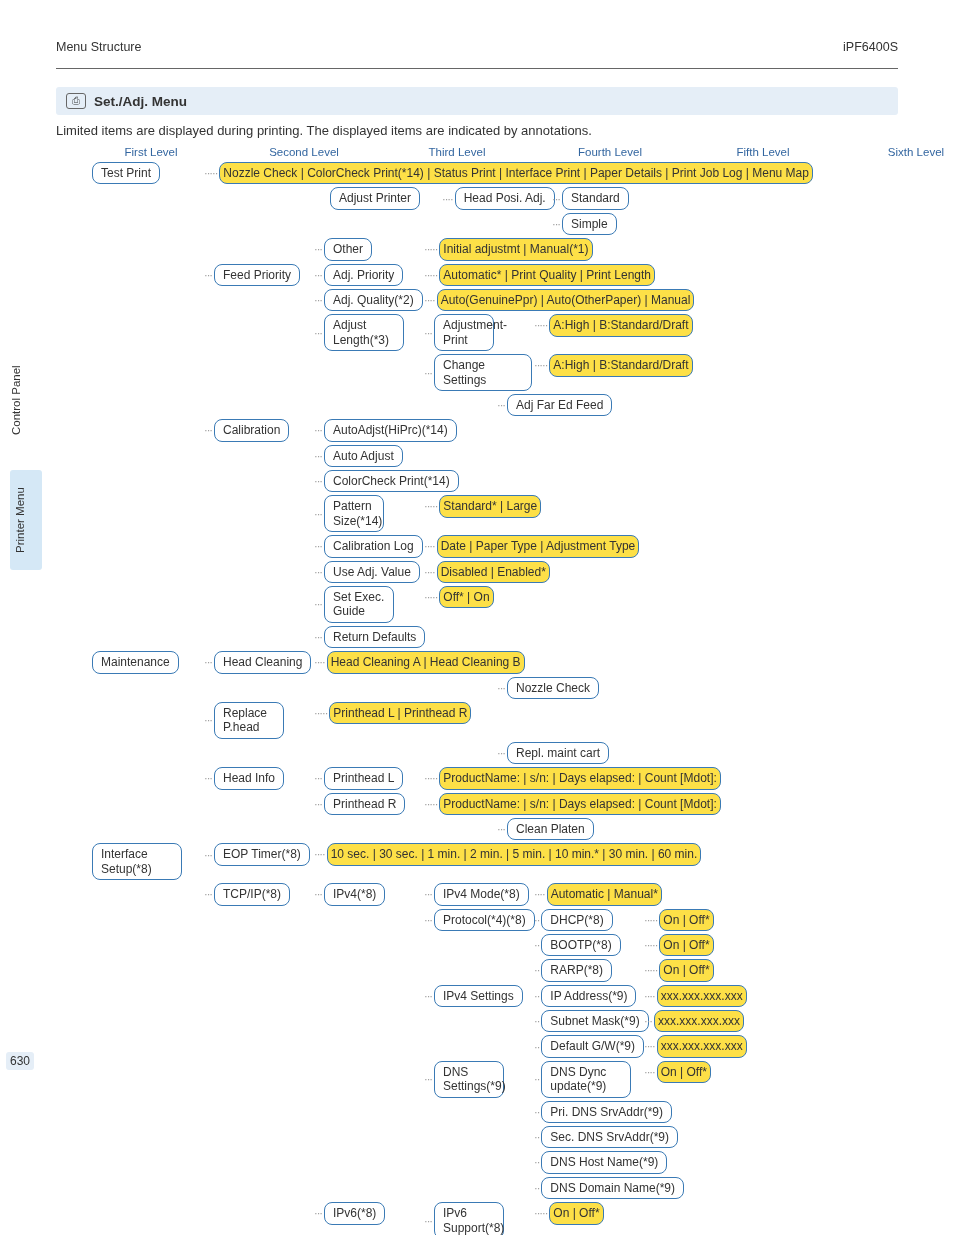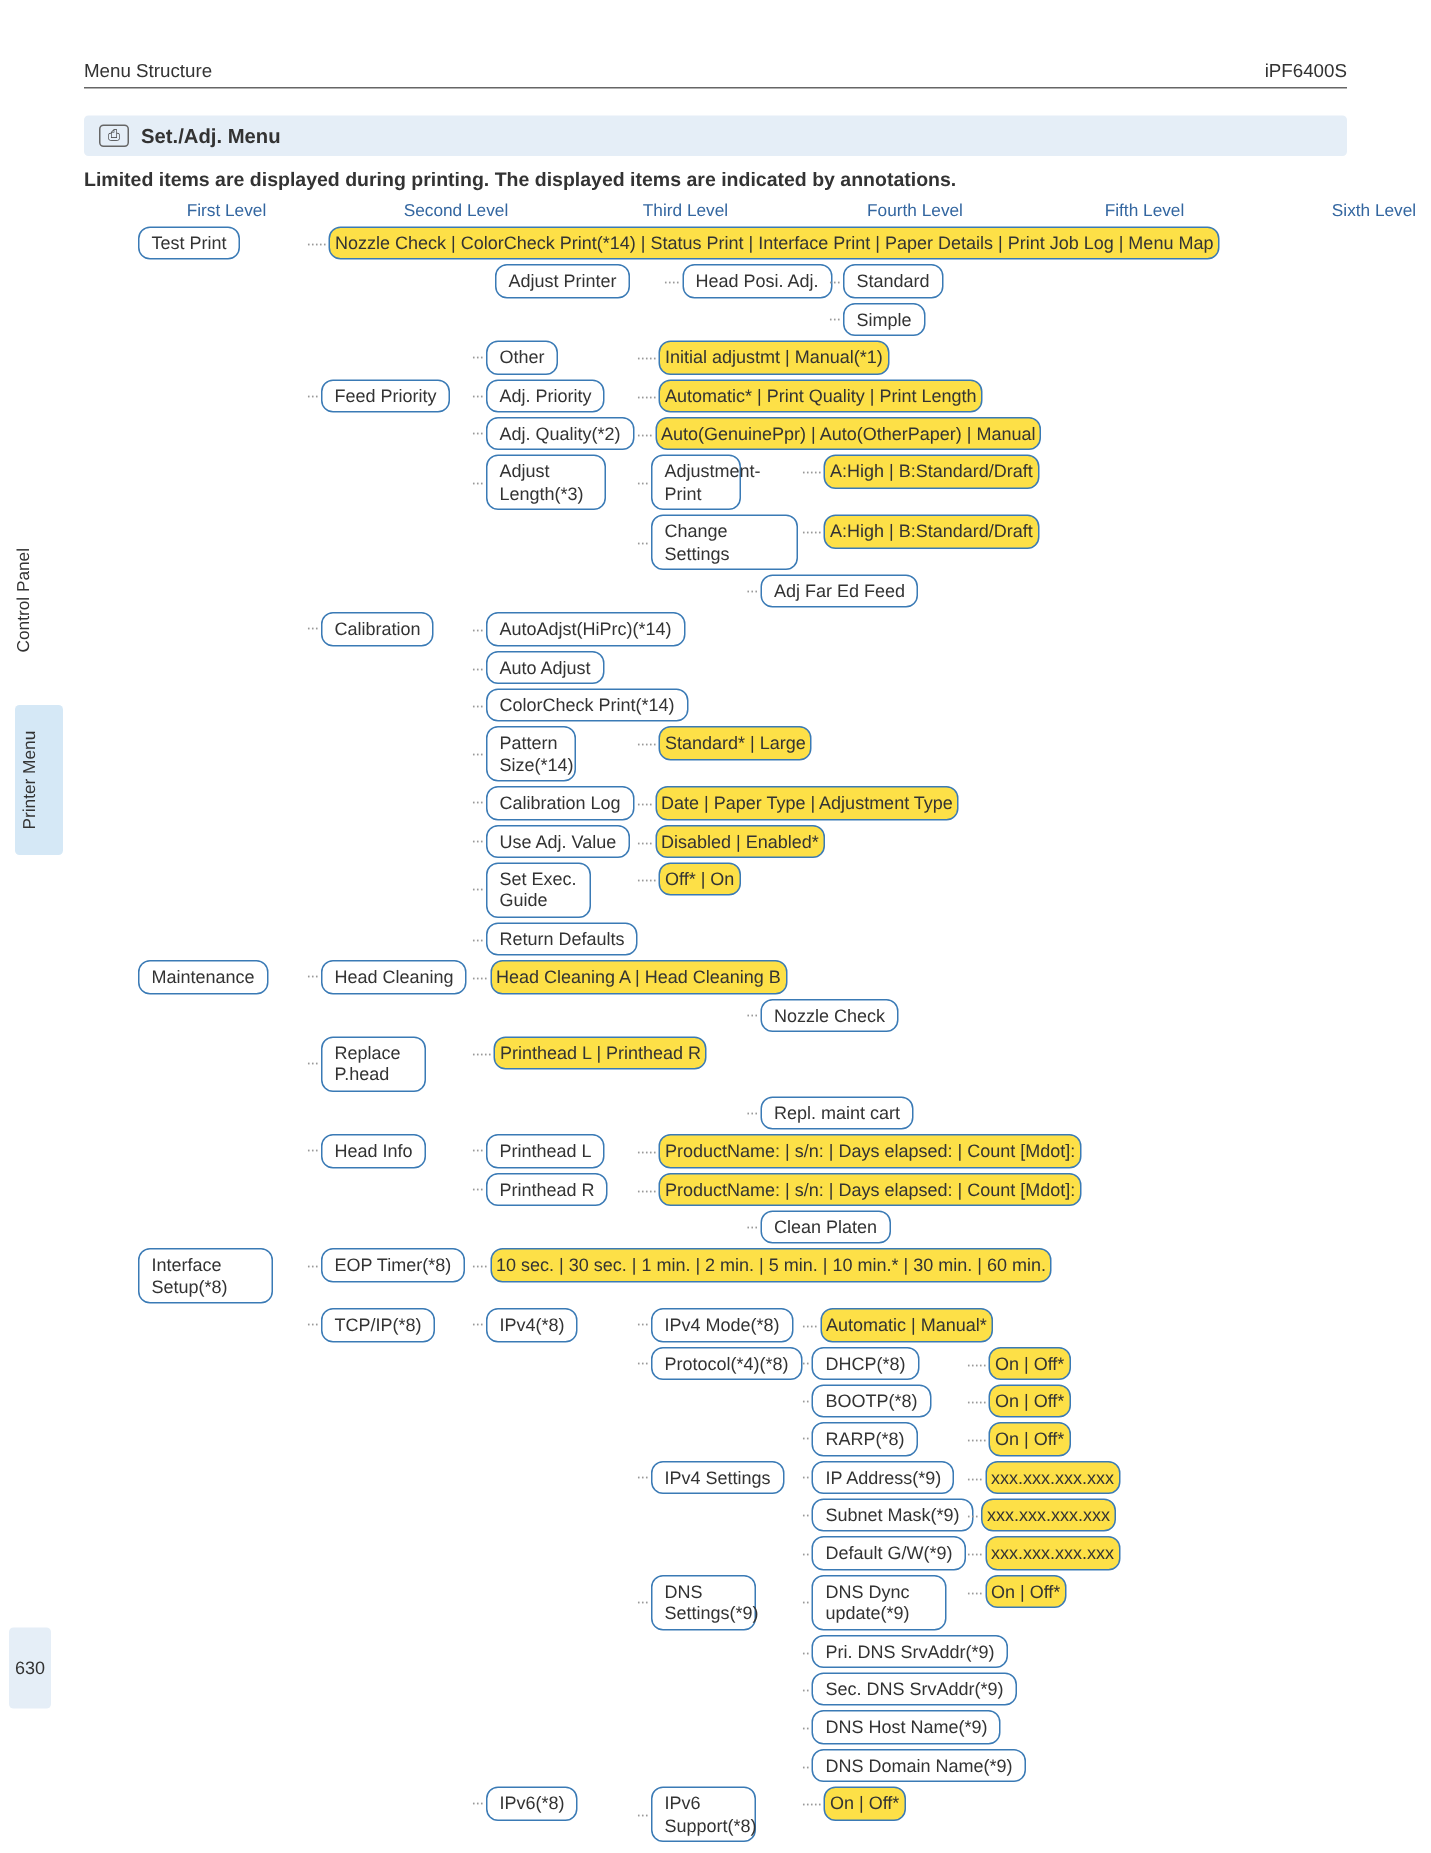--- a/index.html
+++ b/index.html
@@ -1,28 +1,28 @@
 <!DOCTYPE html>
 <html><head>
 <meta charset="utf-8">
 <style>
   * { box-sizing: border-box; margin: 0; padding: 0; }
   body { font-family: Arial, Helvetica, sans-serif; font-size: 12px; color: #333; background: #fff; width: 954px; position: relative; }
   .page { padding: 40px 56px 30px 56px; }
-  .header-bar { display: flex; justify-content: space-between; border-bottom: 1px solid #666; padding-bottom: 4px; margin-bottom: 18px; font-size: 12.5px; }
+  .header-bar { display: flex; justify-content: space-between; border-bottom: 1px solid #666; padding-bottom: 14px; margin-bottom: 18px; font-size: 12.5px; }
   .left-rail { position: absolute; top: 0; left: 0; width: 44px; height: 100%; }
   .rail-group { position: absolute; left: 10px; width: 32px; writing-mode: vertical-rl; text-orientation: mixed; transform: rotate(180deg); text-align: center; font-size: 11.5px; }
   .rail-1 { top: 350px; height: 100px; }
   .rail-2 { top: 470px; height: 100px; background: #d5e8f6; border-radius: 3px; padding: 6px 4px; }
-  .page-num { position: absolute; left: 6px; top: 1085px; background: #e5eef7; color: #333; border-radius: 3px; padding: 20px 4px; font-size: 12px; }
+  .page-num { position: absolute; left: 6px; top: 1052px; background: #e5eef7; color: #333; border-radius: 3px; padding: 2px 4px; font-size: 12px; }
   
   .section-title-bar { background: #e5eef7; border-radius: 3px; padding: 6px 10px; display: flex; align-items: center; gap: 8px; margin-bottom: 8px; }
   .section-title-bar .icon { border: 1px solid #666; border-radius: 3px; padding: 1px 5px; font-size: 10px; }
   .section-title-bar .title { font-weight: bold; font-size: 13.5px; }
-  .intro-text { margin-bottom: 8px; font-size: 13px; font-weight: bold; }
+  .intro-text { margin-bottom: 8px; font-size: 13px; }
   
   .level-headers { display: grid; grid-template-columns: 110px 110px 110px 110px 110px 110px 110px; font-size: 11.5px; color: #3366a0; margin-left: 40px; margin-bottom: 4px; gap: 43px; }
   .level-headers div { text-align: center; }
   
   .tree { margin-left: 36px; }
   .node { display: inline-block; border: 1px solid #3a7ab5; background: #fff; border-radius: 8px; padding: 3px 8px; font-size: 12px; line-height: 1.2; white-space: nowrap; }
   .node-multi { white-space: normal; min-width: 60px; }
   .node-long { border: 1px solid #3a7ab5; background: #fde047; border-radius: 8px; padding: 3px 3px; font-size: 12px; line-height: 1.2; display: inline-block; }
   .flex-row { display: flex; align-items: flex-start; gap: 0; margin-bottom: 3px; flex-wrap: nowrap; justify-content: center; }
   .flex-row > .slot { min-width: 110px; flex: 0 0 110px; display: flex; align-items: flex-start; }

